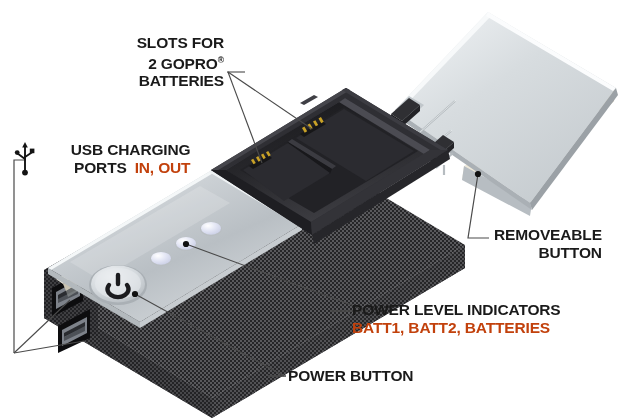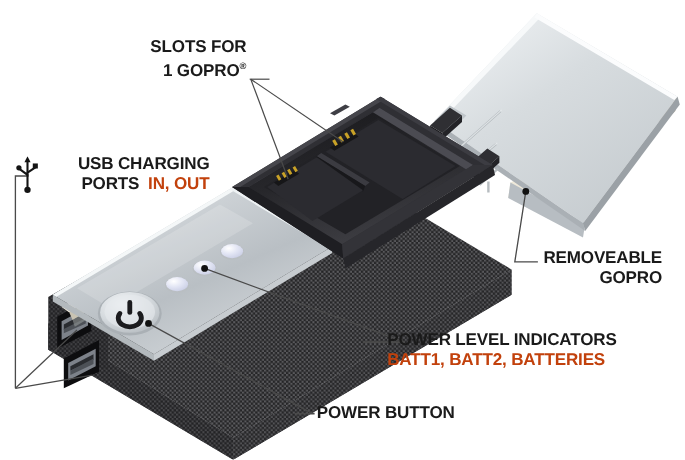--- a/index.html
+++ b/index.html
@@ -262,21 +262,22 @@
       <circle cx="186" cy="244" r="3.1" fill="#111" stroke="none"></circle>
 
       <path d="M135,294 L284,376" stroke-width="1.1"></path>
       <path d="M268,376 L286,376" stroke-width="1.6"></path>
       <circle cx="135" cy="294" r="3.1" fill="#111" stroke="none"></circle>
     </g>
   </svg>
 
   <div class="callout" id="co-slots">
     <div class="ctitle">SLOTS FOR</div>
-    <div class="ctitle"><span>1 GOPRO</span><span class="reg">®</span></div>
+    <div class="ctitle"><span>2 GOPRO</span><span class="reg">®</span></div>
+    <div class="ctitle">BATTERIES</div>
   </div>
 
   <svg class="usbicon" viewBox="0 0 22 34">
     <g stroke="#141414" stroke-width="1.9" fill="#141414" stroke-linecap="round">
       <line x1="11" y1="5" x2="11" y2="29"></line>
       <polygon points="11,0 8.2,5.4 13.8,5.4" stroke="none"></polygon>
       <circle cx="11" cy="30.6" r="2.9" stroke="none"></circle>
       <path d="M11,17 L3.6,11.5" fill="none"></path>
       <circle cx="3.2" cy="10.6" r="2.4" stroke="none"></circle>
       <path d="M11,15 L18.2,10.2" fill="none"></path>
@@ -287,21 +288,21 @@
   <div class="callout" id="co-usb">
     <div class="ctitle">USB CHARGING</div>
     <div class="inline-row">
       <span class="ctitle">PORTS</span>
       <span class="csub">IN, OUT</span>
     </div>
   </div>
 
   <div class="callout" id="co-cover">
     <div class="ctitle">REMOVEABLE</div>
-    <div class="ctitle">GOPRO</div>
+    <div class="ctitle">BUTTON</div>
   </div>
 
   <div class="callout" id="co-power-level">
     <div class="ctitle">POWER LEVEL INDICATORS</div>
     <div class="csub">BATT1, BATT2, BATTERIES</div>
   </div>
 
   <div class="callout" id="co-power-button">
     <div class="ctitle">POWER BUTTON</div>
   </div>

